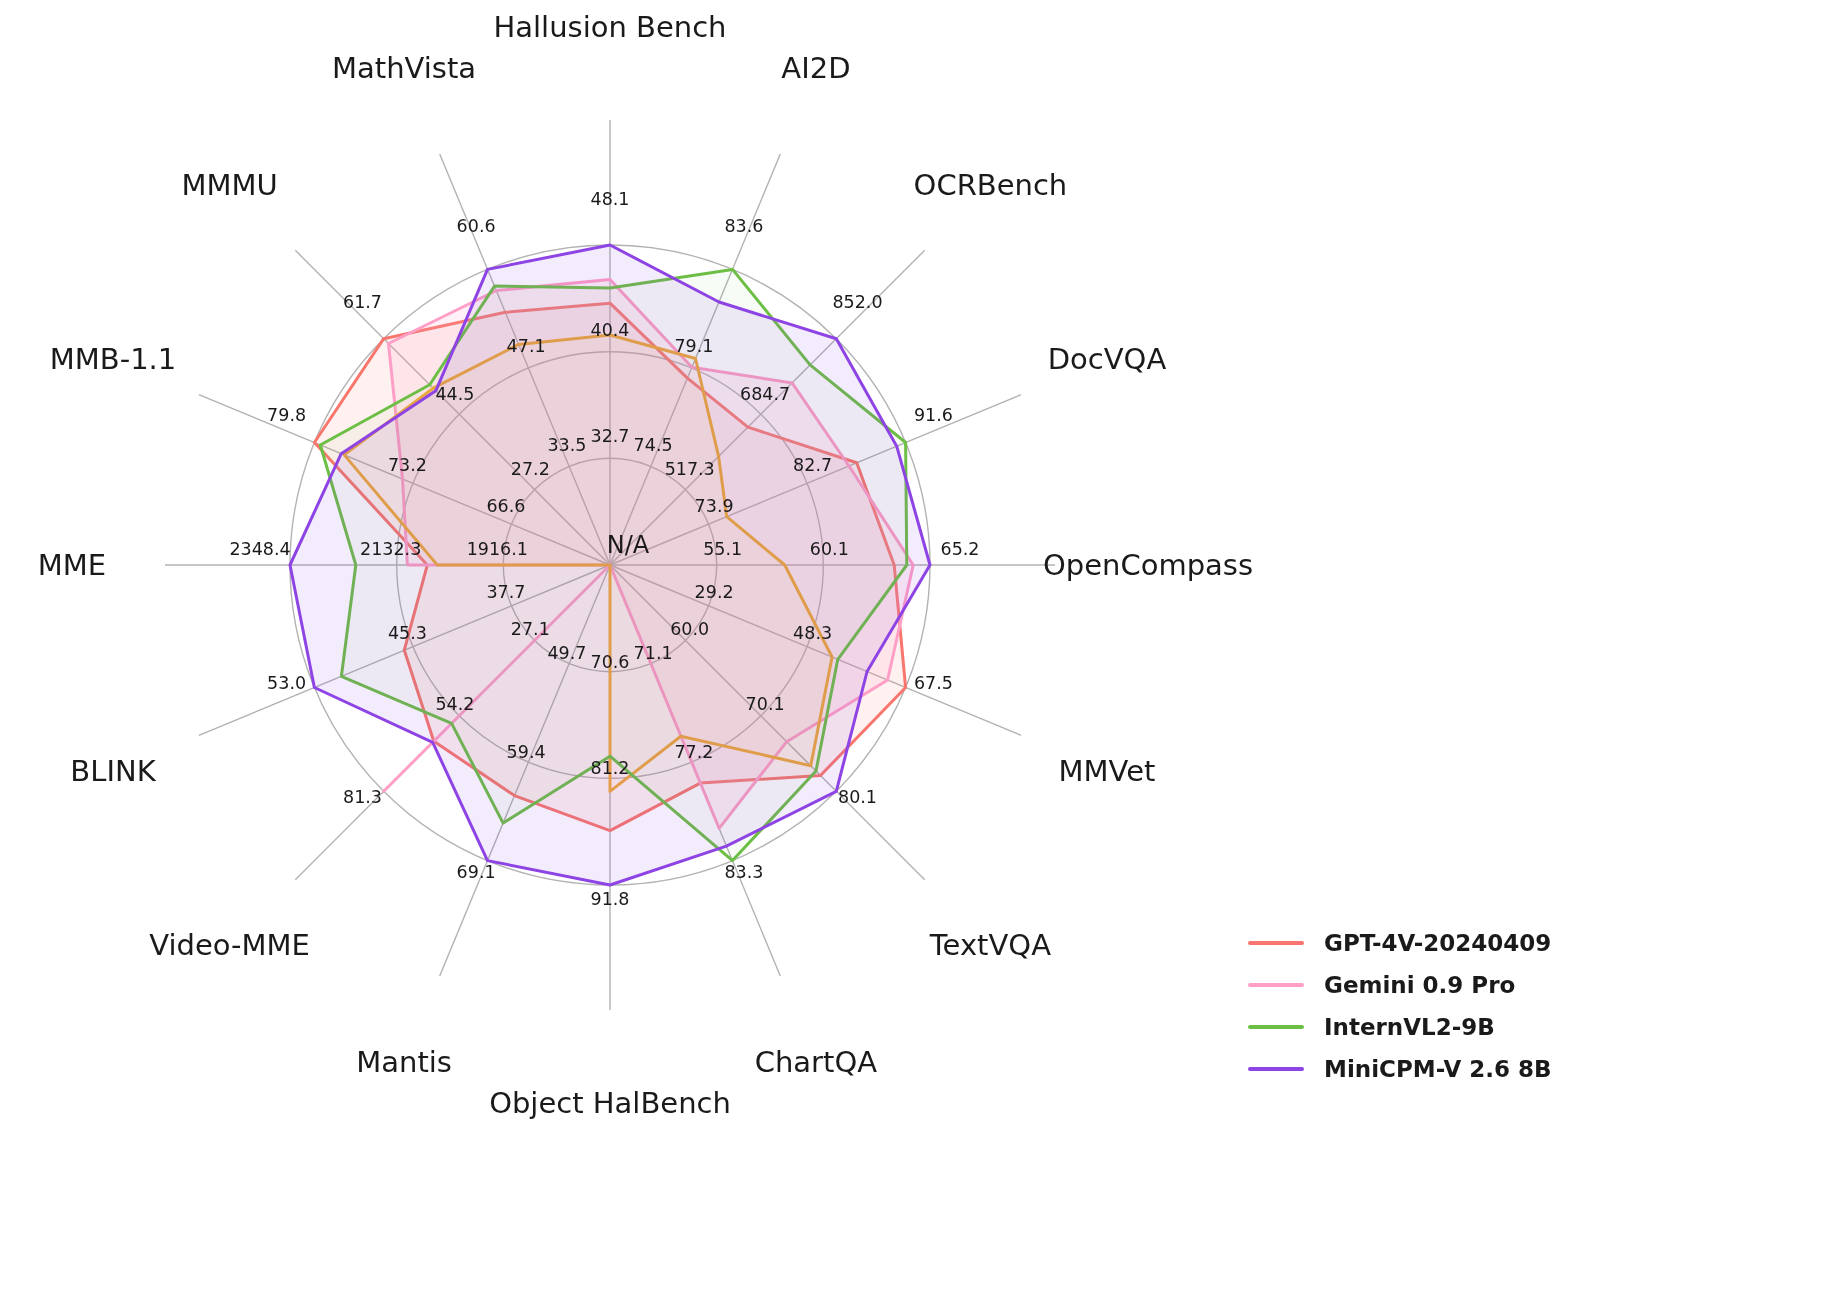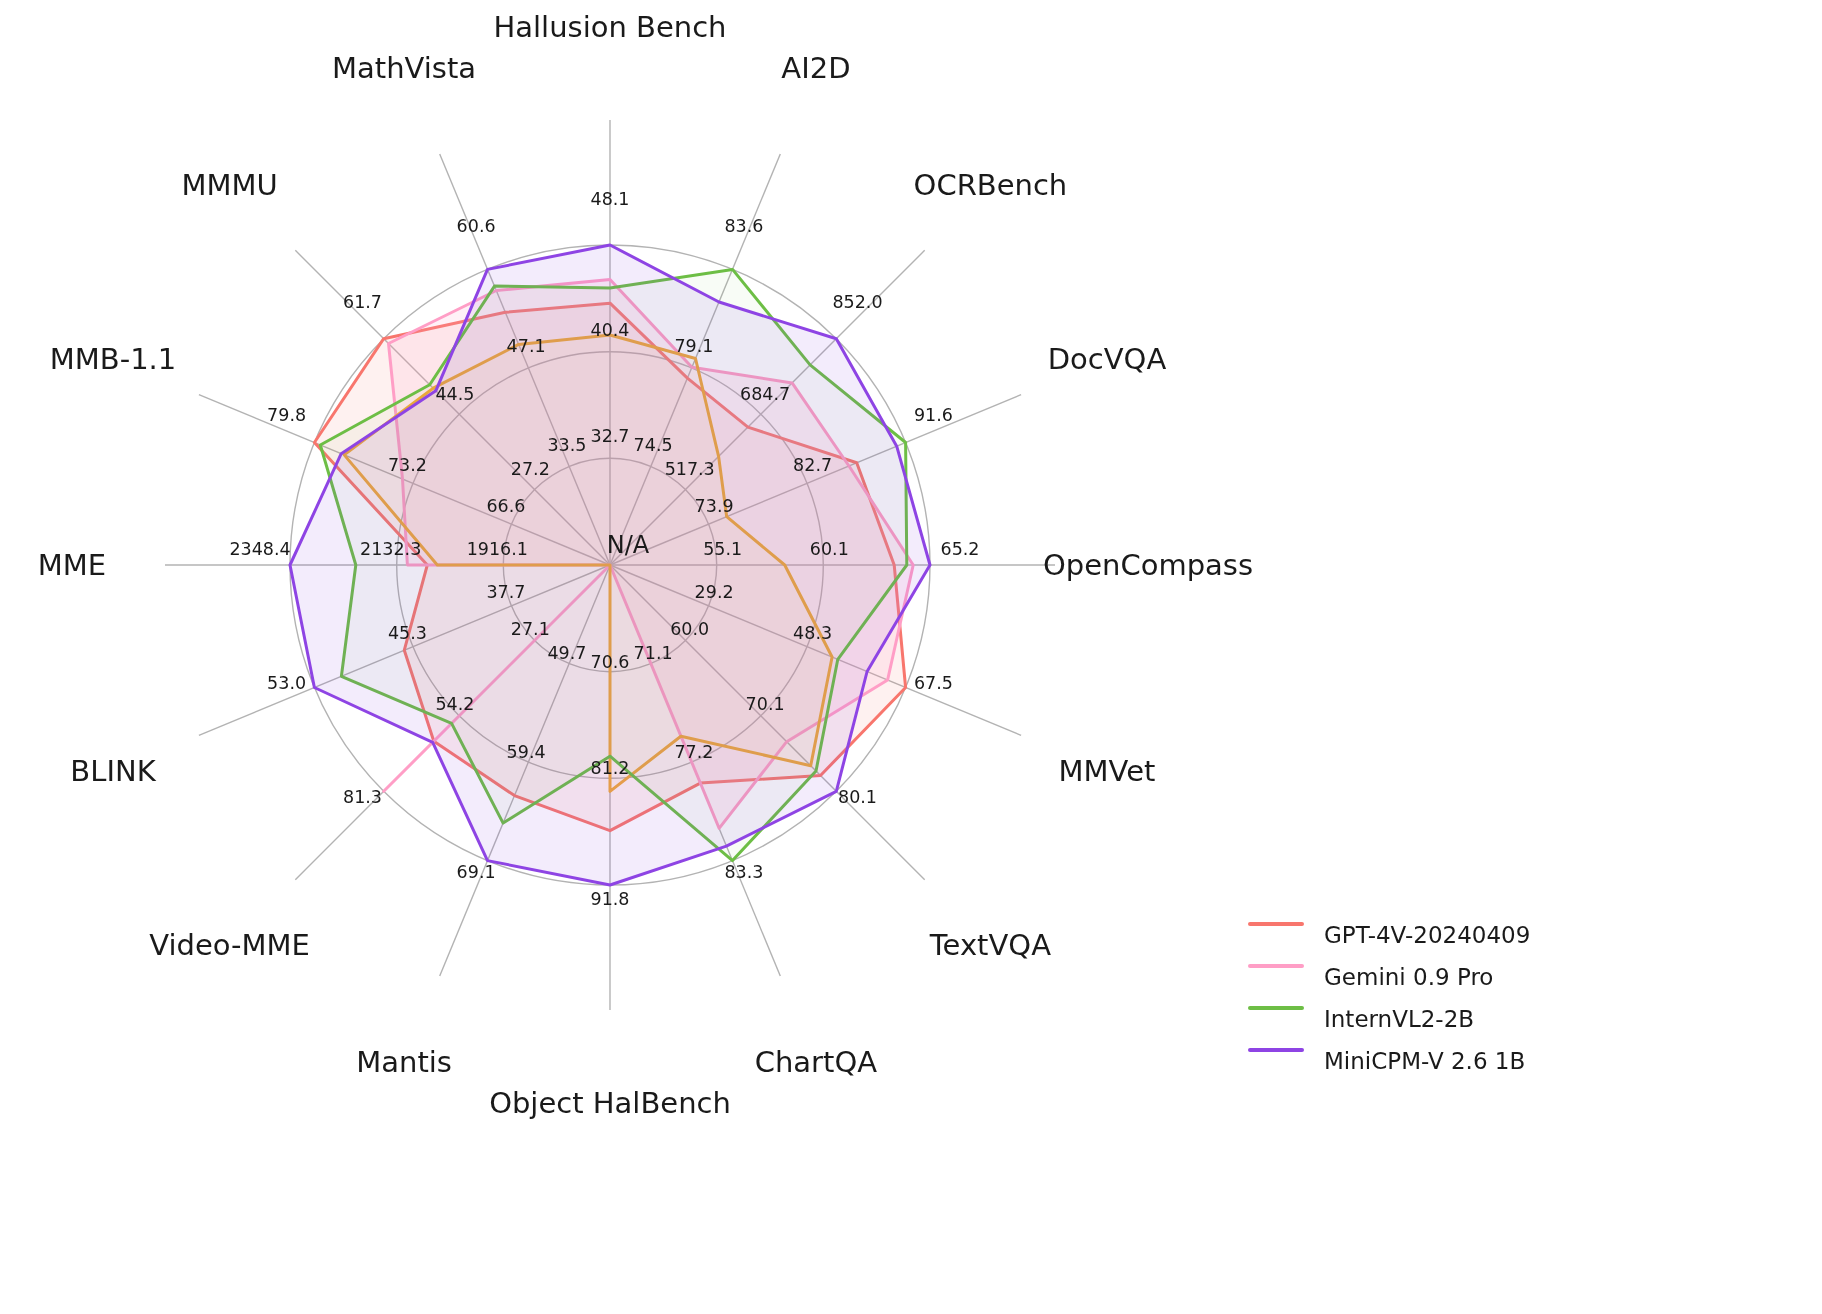--- a/index.html
+++ b/index.html
@@ -4,21 +4,21 @@
 <style>
   html,body{margin:0;padding:0;background:#ffffff;}
   body{font-family:"DejaVu Sans","Liberation Sans",sans-serif;}
   .canvas{position:relative;width:1822px;height:1314px;background:#ffffff;overflow:hidden;}
   svg{position:absolute;left:0;top:0;}
   text{fill:#1a1a1a;}
   text.tick{font-size:17.5px;}
   text.axis-name{font-size:29px;}
   text.center-label{font-size:24px;}
   .legend{position:absolute;left:1248px;top:922px;display:flex;flex-direction:column;}
-  .legend-row{display:flex;height:42px;}
+  .legend-row{display:flex;align-items:center;height:42px;font-weight:bold;}
   .swatch{display:inline-block;width:56px;height:4px;border-radius:2px;margin-right:20px;flex:0 0 auto;}
   .legend-label{font-size:23px;color:#1a1a1a;white-space:nowrap;}
 </style>
 </head>
 <body>
 
 <div class="canvas">
   <svg id="radar" width="1822" height="1314" viewBox="0 0 1822 1314">
       <line x1="610" y1="565" x2="610.0" y2="120.0" stroke="#b3b3b3" stroke-width="1.4"></line>
       <line x1="610" y1="565" x2="780.3" y2="153.9" stroke="#b3b3b3" stroke-width="1.4"></line>
@@ -114,20 +114,20 @@
       <div class="legend-row">
         <span class="swatch" style="background: rgb(248, 118, 109);"></span>
         <span class="legend-label">GPT-4V-20240409</span>
       </div>
       <div class="legend-row">
         <span class="swatch" style="background: rgb(255, 158, 198);"></span>
         <span class="legend-label">Gemini 0.9 Pro</span>
       </div>
       <div class="legend-row">
         <span class="swatch" style="background: rgb(109, 190, 69);"></span>
-        <span class="legend-label">InternVL2-2B</span>
+        <span class="legend-label">InternVL2-9B</span>
       </div>
       <div class="legend-row">
         <span class="swatch" style="background: rgb(142, 68, 228);"></span>
-        <span class="legend-label">MiniCPM-V 2.6 1B</span>
+        <span class="legend-label">MiniCPM-V 2.6 8B</span>
       </div>
     </div>
 </div>
 
 </body></html>

